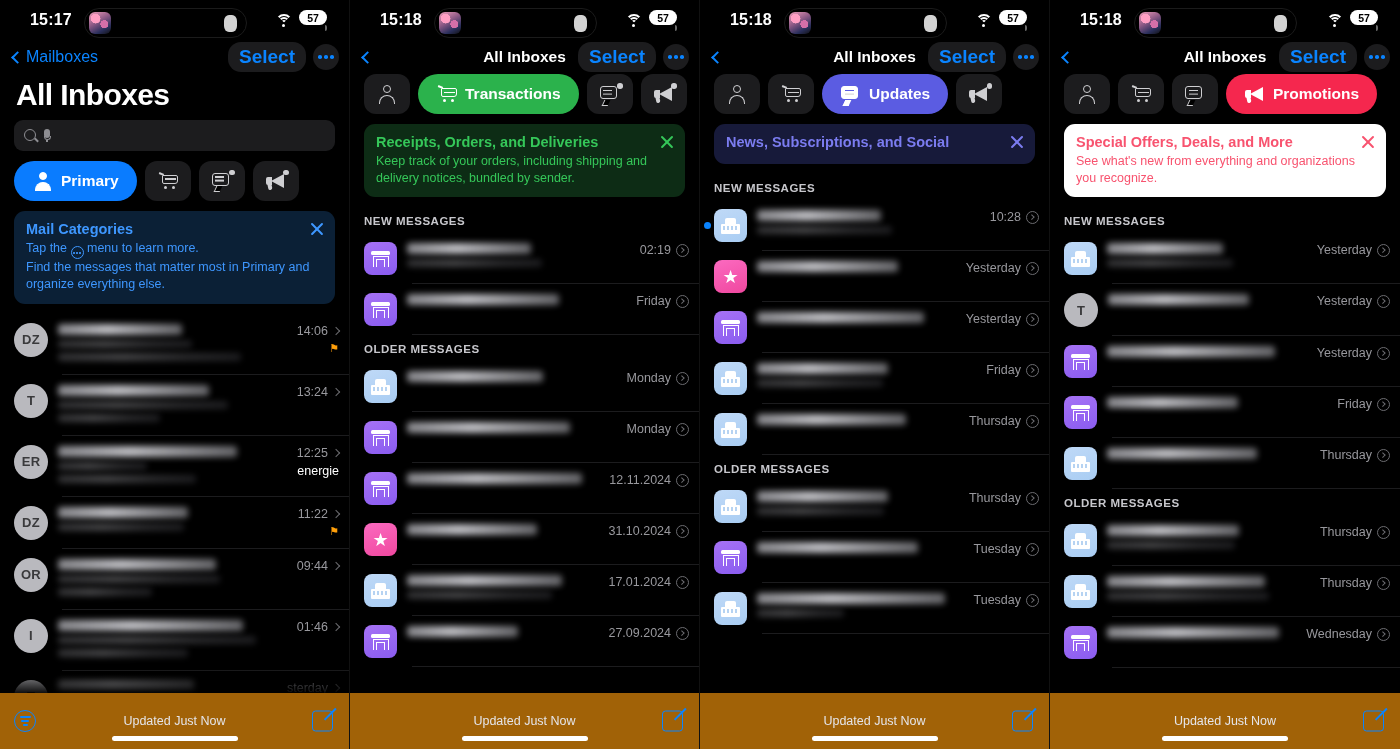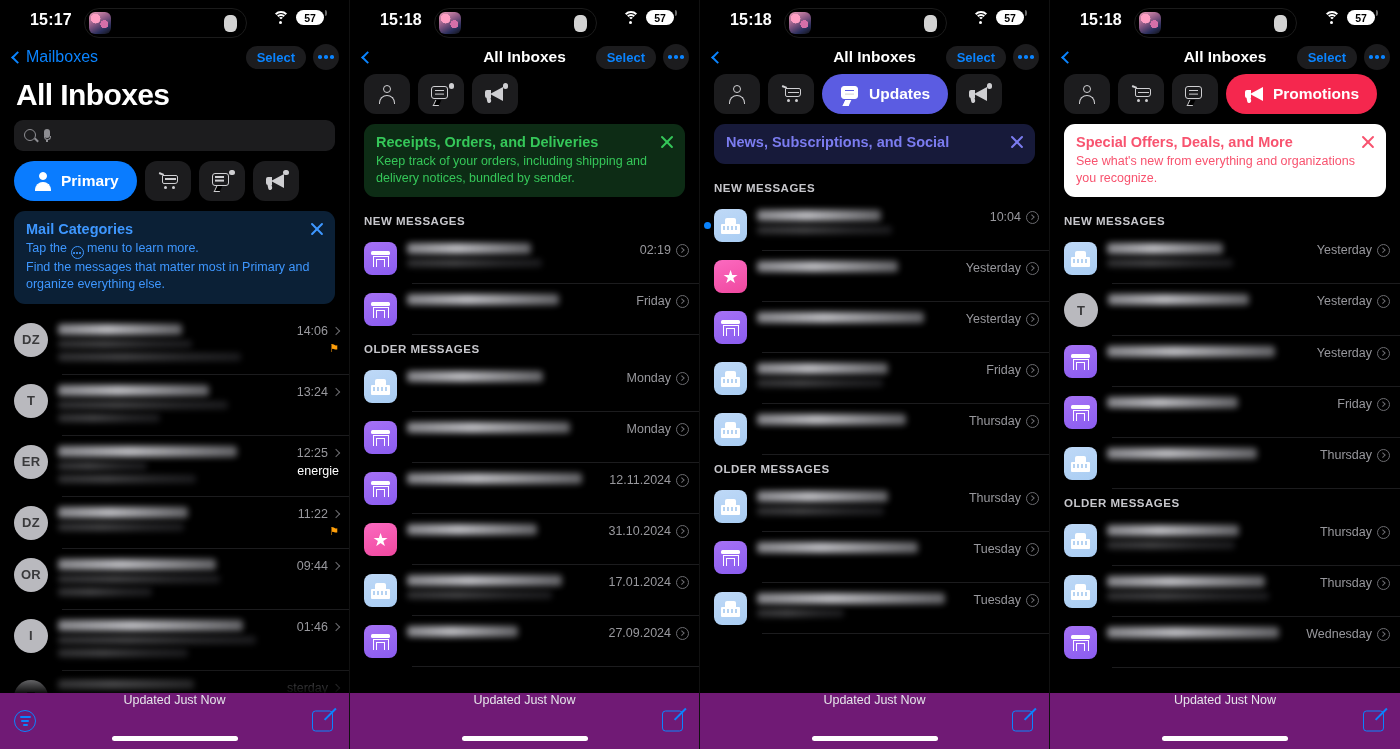--- a/index.html
+++ b/index.html
@@ -56,21 +56,21 @@
     border-left-color:transparent; border-right-color:transparent;
     border-radius:50%;
   }
   .wifi i:nth-child(1){ width:17px; height:17px; top:0px; }
   .wifi i:nth-child(2){ width:11px; height:11px; top:3px; }
   .wifi i:nth-child(3){ width:5px;  height:5px;  top:6px; border-top-color:#fff; }
   .wifi b{
     position:absolute; bottom:0; left:50%; margin-left:-1.6px;
     width:3.2px; height:3.2px; background:#fff; border-radius:50%;
   }
-  .battery{ display:flex; align-items:flex-start; }
+  .battery{ display:flex; align-items:flex-end;flex-direction:column; }
   .battery .shell{
     min-width:28px; height:15px; border-radius:8px; background:#fff;
     color:#000; font-size:10.5px; font-weight:700;
     display:flex; align-items:center; justify-content:center;
     padding:0 5px; letter-spacing:-.2px;
   }
   .battery .nub{ width:2px; height:6px; background:#6a6a6a; border-radius:0 2px 2px 0; margin-left:1px; }
 
   
   .navbar{
@@ -85,21 +85,21 @@
     width:9px; height:9px; border-left:2.4px solid #0a84ff; border-bottom:2.4px solid #0a84ff;
     transform:rotate(45deg); margin-left:3px;
   }
   .nav-title{
     position:absolute; left:0; right:0; text-align:center;
     font-size:15.5px; font-weight:700; color:#fff; pointer-events:none;
   }
   .nav-right{ margin-left:auto; display:flex; align-items:center; gap:7px; z-index:2; }
   .btn-select{
     background:#1c1c1e; color:#0a84ff; border:none;
-    font-size:13px; font-weight:600; border-radius:13px;
+    font-size:19px; font-weight:600; border-radius:13px;
     padding:4px 11px; cursor:pointer; font-family:inherit;
   }
   .btn-more{
     width:26px; height:26px; border-radius:50%; background:#1c1c1e;
     display:flex; align-items:center; justify-content:center; gap:2.5px;
     cursor:pointer;
   }
   .btn-more span{ width:3.5px; height:3.5px; border-radius:50%; background:#0a84ff; }
 
   
@@ -277,22 +277,22 @@
     width:13px; height:13px; border-radius:50%; border:1.2px solid #6c6c70;
     display:flex; align-items:center; justify-content:center;
   }
   .circ-chev s{ width:3.6px; height:3.6px; border-top:1.2px solid #6c6c70; border-right:1.2px solid #6c6c70; transform:rotate(45deg); margin-left:-1.4px;}
   .flag{ font-size:11px; color:#ff9f0a; }
   .sublabel{ font-size:12.5px; color:#fff; }
 
   
   .bottombar{
     flex:0 0 auto; height:56px; position:relative;
-    display:flex; align-items:flex-start; justify-content:center;
-    background:#701a75;
+    display:flex; align-items:center; justify-content:center;
+    background:#a16207;
   }
   .updated{ font-size:12.5px; color:#e5e5ea; }
   .filter-ico{
     position:absolute; left:14px; top:50%; transform:translateY(-50%);
     width:22px; height:22px; border-radius:50%; border:1.8px solid #0a84ff;
     display:flex; flex-direction:column; align-items:center; justify-content:center; gap:2.2px; cursor:pointer;
   }
   .filter-ico s{ background:#0a84ff; height:1.6px; border-radius:1px; }
   .filter-ico s:nth-child(1){ width:11px; } .filter-ico s:nth-child(2){ width:8px; } .filter-ico s:nth-child(3){ width:5px; }
   .compose{
@@ -547,20 +547,29 @@
           </div>
         </div>
       </div>
       <div class="chips">
         <div class="chip">
           <div class="ico person">
             <b></b>
             <i></i>
           </div>
         </div>
+        <div class="chip active transactions">
+          <div class="ico cart on">
+            <b></b>
+            <i></i>
+            <u class="l"></u>
+            <u class="r"></u>
+          </div>
+          <span class="lbl">Transactions</span>
+        </div>
         <div class="chip">
           <div class="ico bubble">
             <i></i>
             <div class="dot"></div>
           </div>
         </div>
         <div class="chip">
           <div class="ico mega">
             <b></b>
             <i></i>
@@ -818,21 +827,21 @@
               <b></b>
               <i></i>
             </div>
           </div>
           <div class="rowmid">
             <div class="blur-line t" style="width: 58%;"></div>
             <div class="blur-line s" style="width: 63%;"></div>
           </div>
           <div class="rowright">
             <div class="top">
-              <span class="time">10:04</span>
+              <span class="time">10:28</span>
               <div class="circ-chev">
                 <s></s>
               </div>
             </div>
           </div>
         </div>
         <div class="row">
           <div class="sqicon star">
             <div class="g-star">★</div>
           </div>

